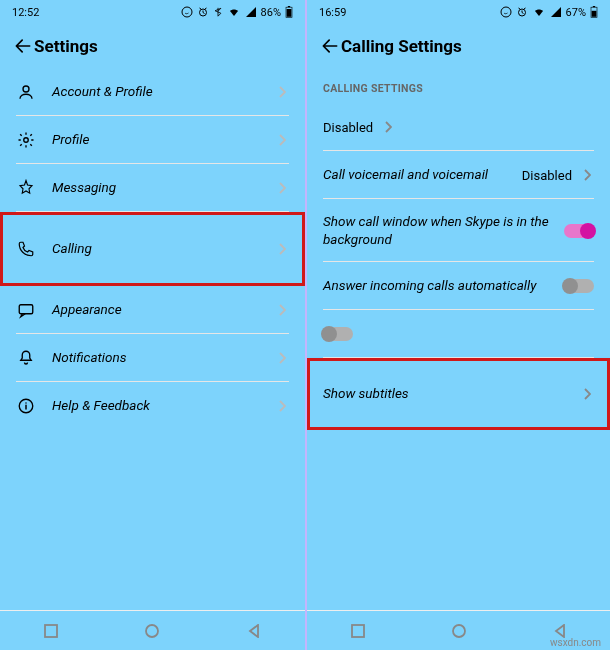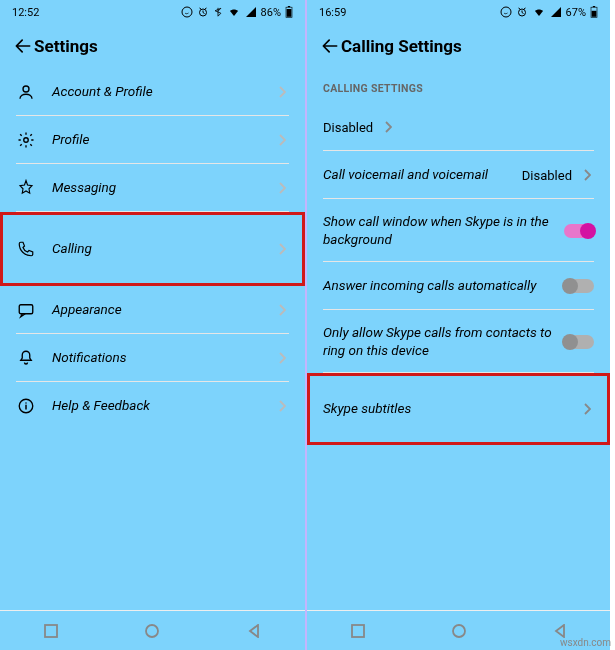--- a/index.html
+++ b/index.html
@@ -21,21 +21,21 @@
     .row .value { font-size: 13px; color: #000; margin-right: 8px; }
     .row .chevron { width: 14px; height: 14px; display: flex; align-items: center; justify-content: center; flex-shrink: 0; }
     .row.highlight { border: 3px solid #d01818; padding: 24px 13px; }
     .toggle { width: 30px; height: 14px; border-radius: 7px; background: #b0b0b0; position: relative; flex-shrink: 0; }
     .toggle::after { content: ""; position: absolute; width: 16px; height: 16px; border-radius: 50%; background: #707070; top: -1px; right: -2px; }
     .toggle.on { background: #e876cb; }
     .toggle.on::after { background: #d312a2; right: -2px; }
     .toggle.off::after { left: -2px; right: auto; background: #909090; }
     .navbar { height: 40px; display: flex; align-items: center; justify-content: space-around; border-top: 1px solid #eee; }
     .navbar .nav-btn { width: 24px; height: 24px; display: flex; align-items: center; justify-content: center; }
-    .watermark { position: absolute; bottom: 2px; right: 4px; font-size: 10px; color: #888; }
+    .watermark { position: absolute; bottom: 2px; right: 14px; font-size: 10px; color: #888; }
     svg { display: block; }
   </style>
 </head>
 <body>
 
 <div class="screen">
   <div class="statusbar">
     <span>12:52</span>
     <div class="statusbar-right">
       <span>
@@ -264,25 +264,24 @@
     </div>
     <div class="row with-border">
       <div class="label">Show call window when Skype is in the background</div>
       <div class="toggle on"></div>
     </div>
     <div class="row with-border">
       <div class="label">Answer incoming calls automatically</div>
       <div class="toggle off"></div>
     </div>
     <div class="row with-border">
-      <div class="label">Only allow Skype calls from contacts to ring on this device</div>
       <div class="toggle off"></div>
     </div>
     <div class="row highlight">
-      <div class="label">Skype subtitles</div>
+      <div class="label">Show subtitles</div>
       <div class="chevron">
           <svg width="8" height="12" viewBox="0 0 8 12">
             <path d="M2 1l5 5-5 5" stroke="#888" stroke-width="1.8" fill="none"></path>
           </svg>
         </div>
     </div>
   </div>
   <div class="navbar">
     <div class="nav-btn">
         <svg width="14" height="14" viewBox="0 0 14 14">

